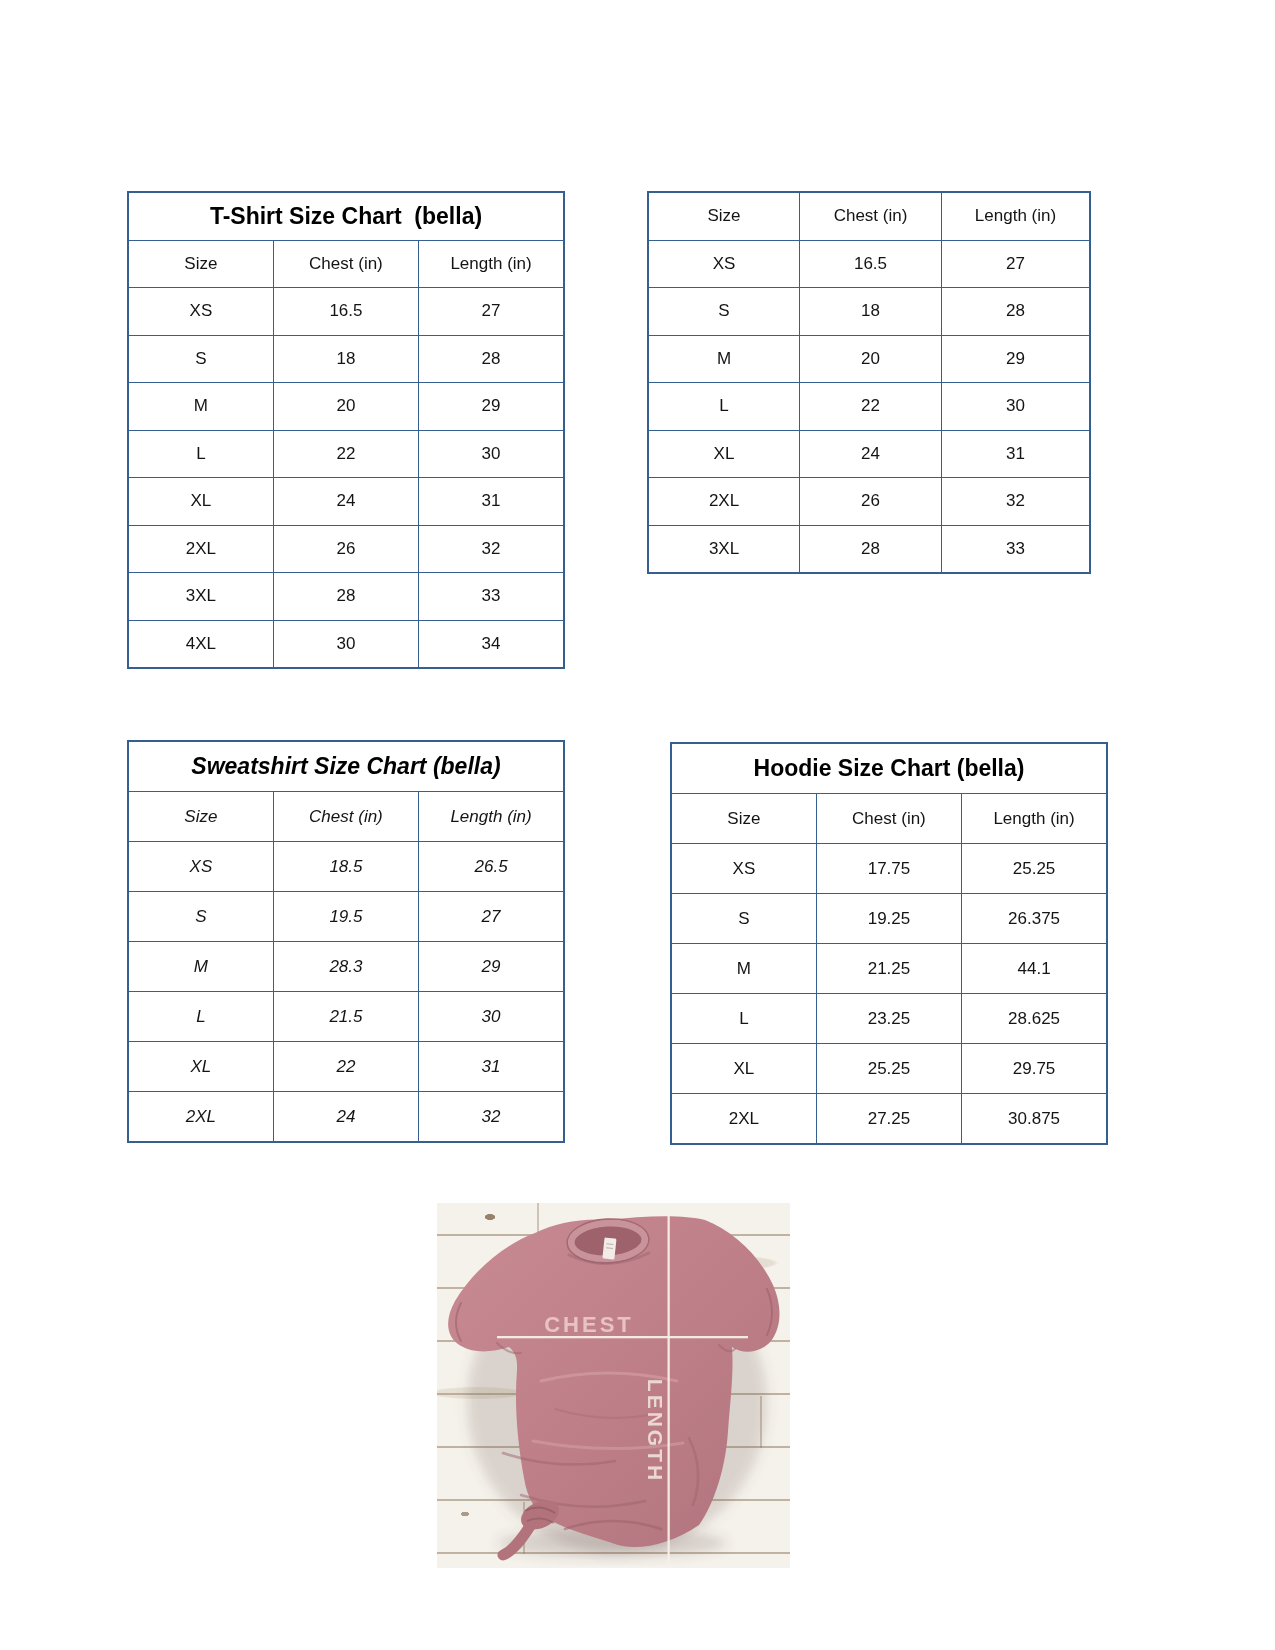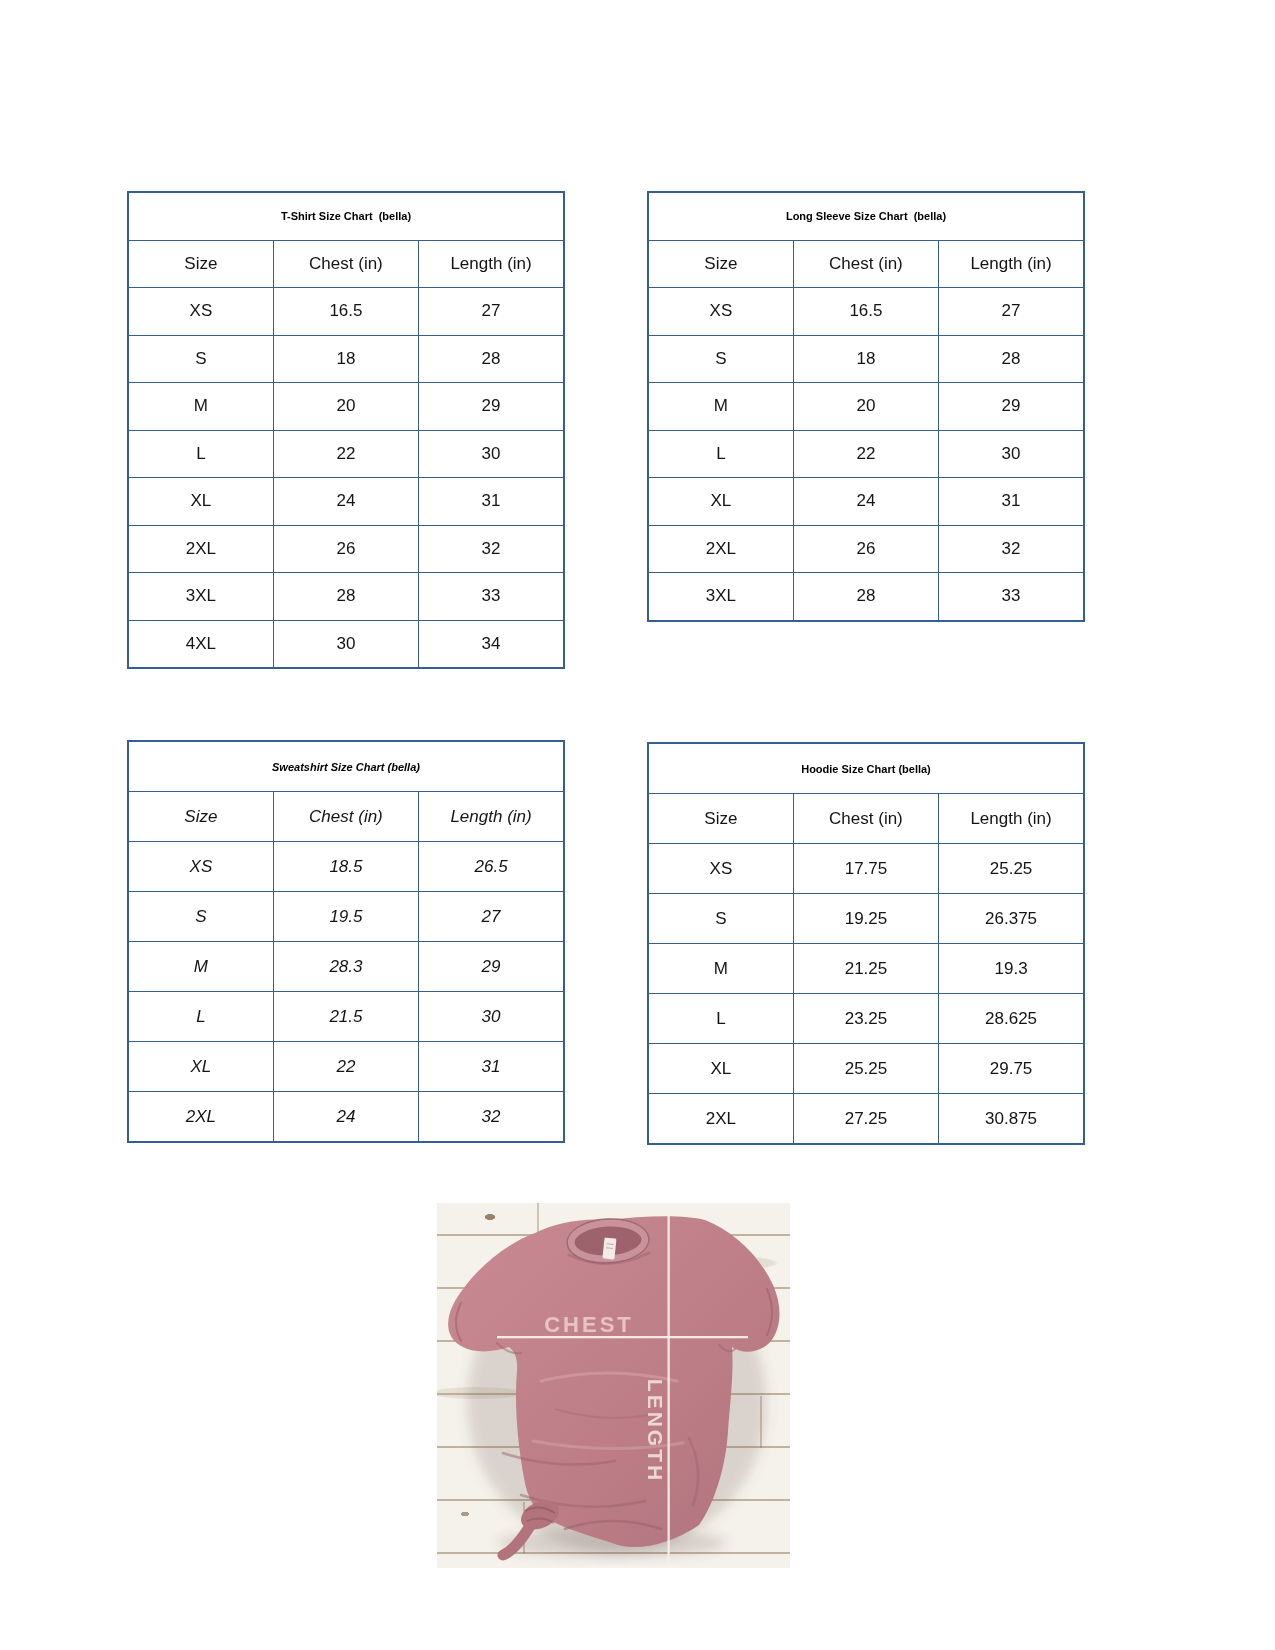--- a/index.html
+++ b/index.html
@@ -16,28 +16,28 @@
   table.size-table, table.size-table td{border:1.6px solid #365f91;}
   table.size-table{border-width:2.2px;}
   table.size-table td{
     text-align:center;vertical-align:middle;padding:0;
     font-size:17px;color:#141414;
   }
   table.size-table td:nth-child(1){width:150px;}
   table.size-table td:nth-child(2){width:141px;text-align:center;}
   table.size-table td:nth-child(3){width:147px;}
   table.size-table td.title-cell{
-    font-weight:bold;font-size:11px;white-space:pre-wrap;color:#000;
+    font-weight:bold;font-size:23px;white-space:pre-wrap;color:#000;
   }
   table.r48 td{height:46.5px;}
   table.r50 td{height:49px;}
   #table-tshirt{left:127px;top:191px;}
   #table-longsleeve{left:647px;top:191px;}
   #table-sweatshirt{left:127px;top:740px;font-style:italic;}
-  #table-hoodie{left:647px;top:742px;}
+  #table-hoodie{left:670px;top:742px;}
 
   
   .photo{
     position:absolute;left:437px;top:1203px;width:353px;height:365px;
     background-color:#f5f2ec;
     background-image:
       radial-gradient(ellipse 9px 5px at 53px 14px, rgba(112,82,56,.7) 0 55%, rgba(112,82,56,0) 62%),
       radial-gradient(ellipse 7px 4px at 28px 311px, rgba(112,82,56,.55) 0 55%, rgba(112,82,56,0) 62%),
       radial-gradient(ellipse 60px 10px at 300px 60px, rgba(180,160,130,.25) 0 60%, rgba(180,160,130,0) 70%),
       radial-gradient(ellipse 70px 9px at 40px 190px, rgba(180,160,130,.22) 0 60%, rgba(180,160,130,0) 70%),
@@ -102,23 +102,20 @@
       <tr>
         <td>4XL</td>
         <td>30</td>
         <td>34</td>
       </tr>
     </tbody>
   </table>
 <table class="size-table r48" id="table-longsleeve">
     <tbody>
       <tr>
-        <td colspan="3" class="title-cell">Long Sleeve Size Chart  (bella)</td>
-      </tr>
-      <tr>
         <td>Size</td>
         <td>Chest (in)</td>
         <td>Length (in)</td>
       </tr>
       <tr>
         <td>XS</td>
         <td>16.5</td>
         <td>27</td>
       </tr>
       <tr>
@@ -211,21 +208,21 @@
         <td>25.25</td>
       </tr>
       <tr>
         <td>S</td>
         <td>19.25</td>
         <td>26.375</td>
       </tr>
       <tr>
         <td>M</td>
         <td>21.25</td>
-        <td>19.3</td>
+        <td>44.1</td>
       </tr>
       <tr>
         <td>L</td>
         <td>23.25</td>
         <td>28.625</td>
       </tr>
       <tr>
         <td>XL</td>
         <td>25.25</td>
         <td>29.75</td>

